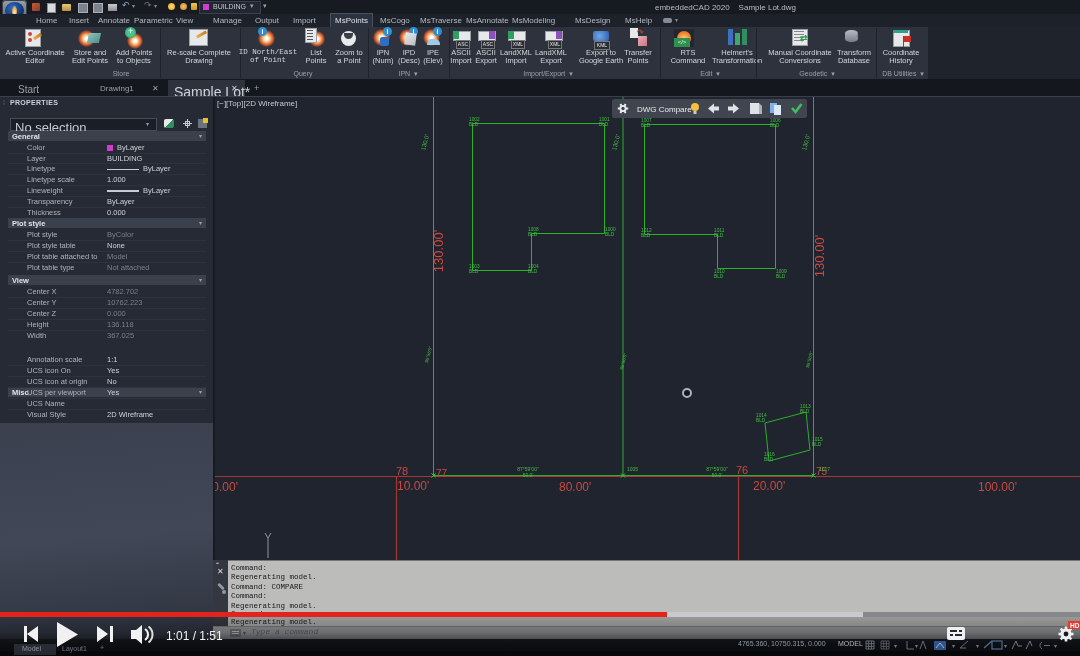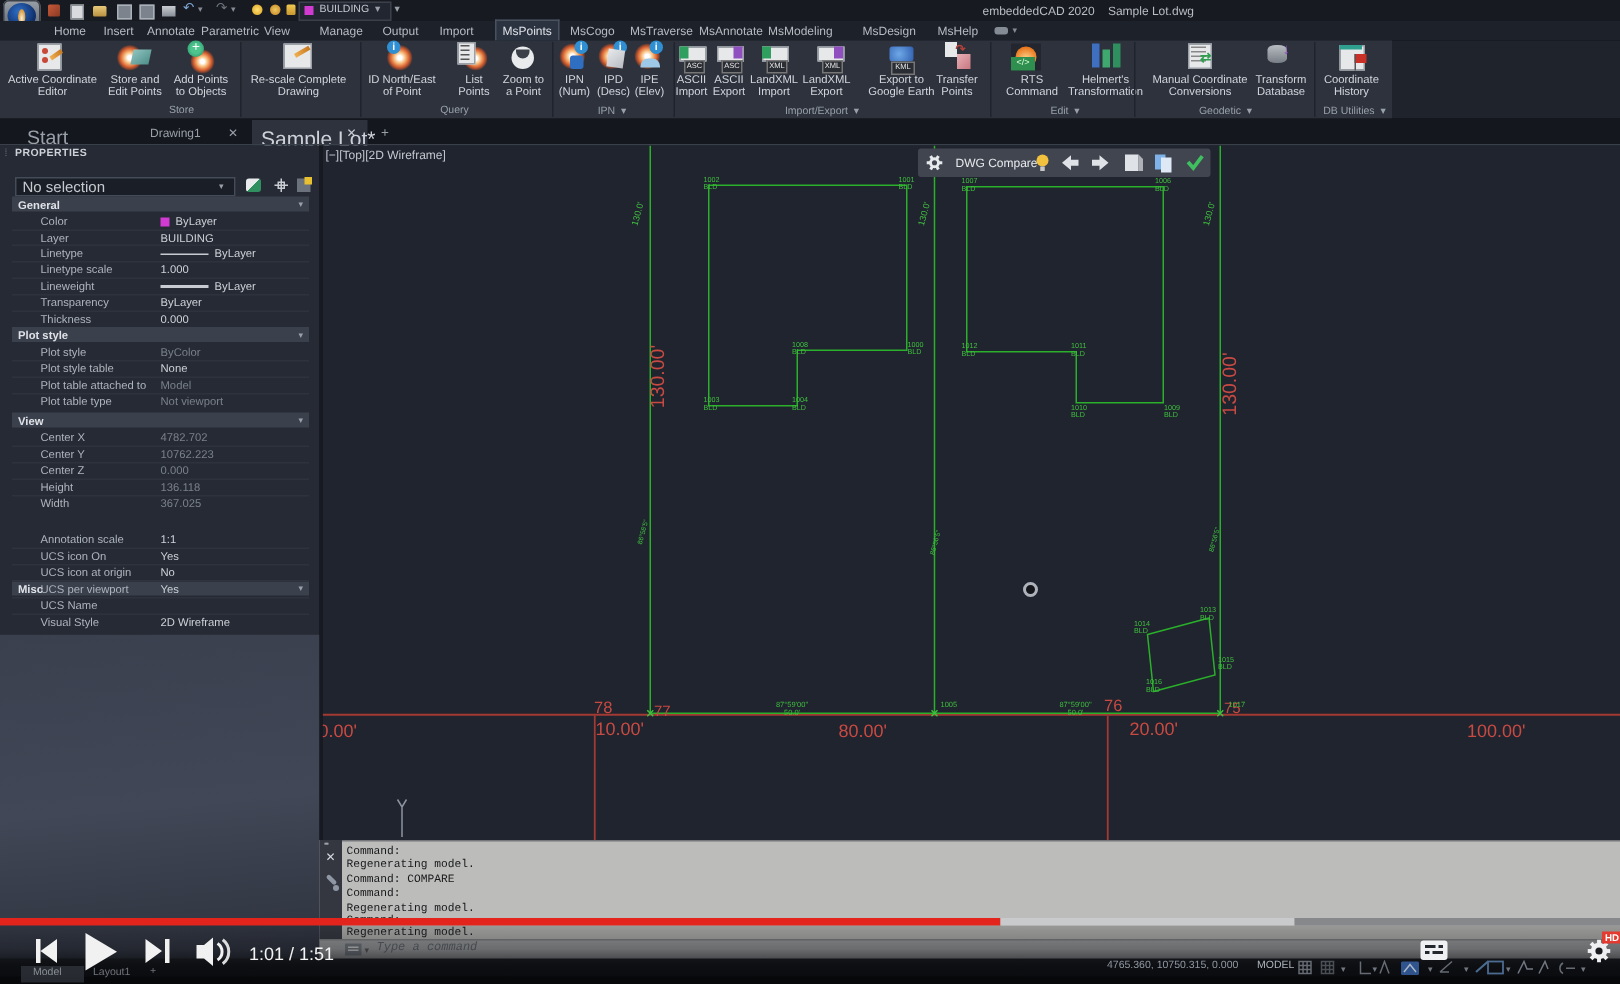--- a/index.html
+++ b/index.html
@@ -89,21 +89,21 @@
     <div class="rgrp" style="left:121px;">Store</div>
     <div class="rsep" style="left:160px;"></div>
 
     <div class="wpage" style="left:189px;top:29px;width:17px;height:15px;"></div>
     <div class="abs" style="left:196px;top:33px;width:11px;height:3px;background:linear-gradient(90deg,#f0b050,#c87820);transform:rotate(-30deg);"></div>
     <div class="rlbl" style="left:154px;top:49px;text-align:center;">Re-scale Complete<br>Drawing</div>
     <div class="rsep" style="left:240px;"></div>
 
     <div class="oglow" style="left:258px;top:30px;width:17px;height:17px;"></div>
     <div class="icirc" style="left:258px;top:27px;width:9px;height:9px;">i</div>
-    <div class="rlbl" style="left:223px;top:49px;">ID North/East<br>of Point</div>
+    <div class="rlbl" style="left:223px;top:49px;font-family:Liberation Mono, monospace;">ID North/East<br>of Point</div>
     <div class="oglow" style="left:309px;top:31px;width:16px;height:16px;"></div>
     <div class="wpage" style="left:305px;top:28px;width:10px;height:13px;"></div>
     <div class="abs" style="left:307px;top:30px;width:6px;height:1px;background:#555;box-shadow:0 3px 0 #555,0 6px 0 #555,0 9px 0 #555;"></div>
     <div class="rlbl" style="left:271px;top:49px;">List<br>Points</div>
     <div class="abs" style="left:341px;top:31px;width:15px;height:15px;border-radius:50%;background:#e8eaec;"></div>
     <div class="abs" style="left:344px;top:33px;width:9px;height:6px;background:#3a3f48;border-radius:0 0 5px 5px;"></div>
     <div class="rlbl" style="left:304px;top:49px;">Zoom to<br>a Point</div>
     <div class="rgrp" style="left:303px;">Query</div>
     <div class="rsep" style="left:368px;"></div>
 
@@ -172,21 +172,21 @@
     <div class="wpage" style="left:893px;top:30px;width:15px;height:15px;"></div>
     <div class="abs" style="left:893px;top:30px;width:15px;height:3px;background:#2f9f8f;"></div>
     <div class="abs" style="left:903px;top:36px;width:8px;height:6px;background:#c83028;"></div>
     <div class="abs" style="left:903px;top:36px;width:1px;height:11px;background:#555;"></div>
     <div class="rlbl" style="left:856px;top:49px;">Coordinate<br>History</div>
     <div class="rgrp" style="left:903px;">DB Utilities&nbsp;&nbsp;▾</div>
   </div>
 
   <div class="abs" style="left:0;top:79px;width:1080px;height:18px;background:#14171d;"></div>
   <div class="abs" style="left:168px;top:80px;width:77px;height:17px;background:#2d323d;"></div>
-  <div class="txt" style="left:18px;top:84px;font-size:13px;color:#9aa0a9;">Start</div>
+  <div class="txt" style="left:18px;top:84px;font-size:10px;color:#9aa0a9;">Start</div>
   <div class="txt" style="left:100px;top:84px;font-size:8px;color:#9aa0a9;">Drawing1</div>
   <div class="txt" style="left:152px;top:84px;font-size:8px;color:#9aa0a9;">✕</div>
   <div class="txt" style="left:174px;top:84px;font-size:14px;color:#ced2d8;">Sample Lot*</div>
   <div class="txt" style="left:231px;top:84px;font-size:8px;color:#ced2d8;">✕</div>
   <div class="txt" style="left:254px;top:83px;font-size:9px;color:#9aa0a9;">+</div>
   <div class="abs" style="left:0;top:96px;width:1080px;height:1px;background:#3a4049;"></div>
 
   <div class="abs" style="left:215px;top:97px;width:865px;height:464px;background:#20242e;">
     <svg width="865" height="464" style="position:absolute;left:0;top:0;">
       <g id="drawing" font-family="Liberation Sans, sans-serif">
@@ -321,21 +321,21 @@
     .phd i{position:absolute;right:4px;top:1px;font-size:6px;font-style:normal;color:#9aa0aa;}
     .plb{position:absolute;left:27px;font-size:7.5px;color:#aeb4bd;white-space:nowrap;}
     .pv{position:absolute;left:107px;font-size:7.5px;color:#ced2d8;white-space:nowrap;}
     .pg{color:#79808b;}
     .prl{position:absolute;left:8px;width:198px;height:1px;background:#2d323c;}
   </style>
   <div id="props">
     <div class="txt" style="left:3px;top:99px;font-size:7px;color:#6c727c;">⁞</div>
     <div class="txt" style="left:10px;top:99px;font-size:7px;font-weight:bold;color:#ccd0d7;letter-spacing:0.3px;">PROPERTIES</div>
     <div class="abs" style="left:10px;top:118px;width:145px;height:11px;background:#1a1e26;border:1px solid #454c59;"></div>
-    <div class="txt" style="left:15px;top:120px;font-size:10px;color:#c6cad0;">No selection</div>
+    <div class="txt" style="left:15px;top:120px;font-size:13px;color:#c6cad0;text-decoration:underline;">No selection</div>
     <div class="txt" style="left:146px;top:120px;font-size:6px;color:#9aa0aa;">▾</div>
     <div class="abs" style="left:164px;top:119px;width:10px;height:9px;background:linear-gradient(135deg,#e8eaec 50%,#2f8f5f 50%);border-radius:2px;"></div>
     <div class="abs" style="left:183px;top:119px;width:9px;height:9px;">
         <div class="abs" style="left:4px;top:0;width:1px;height:9px;background:#c8ccd2;"></div>
         <div class="abs" style="left:0;top:4px;width:9px;height:1px;background:#c8ccd2;"></div>
         <div class="abs" style="left:2px;top:2px;width:5px;height:5px;border:1px solid #c8ccd2;background:transparent;box-sizing:border-box;"></div>
       </div>
     <div class="abs" style="left:198px;top:119px;width:9px;height:9px;background:#6c727c;"></div>
     <div class="abs" style="left:203px;top:118px;width:5px;height:5px;background:#e8c030;"></div>
 
@@ -365,21 +365,21 @@
         <b>Plot style</b>
         <i>▾</i>
       </div>
     <div class="plb" style="top:230px;">Plot style</div>
       <div class="pv pg" style="top:230px;">ByColor</div>
     <div class="plb" style="top:241px;">Plot style table</div>
       <div class="pv" style="top:241px;">None</div>
     <div class="plb" style="top:252px;">Plot table attached to</div>
       <div class="pv pg" style="top:252px;">Model</div>
     <div class="plb" style="top:263px;">Plot table type</div>
-      <div class="pv pg" style="top:263px;">Not viewport</div>
+      <div class="pv pg" style="top:263px;">Not attached</div>
 
     <div class="phd" style="top:275px;">
         <b>View</b>
         <i>▾</i>
       </div>
     <div class="plb" style="top:287px;">Center X</div>
       <div class="pv pg" style="top:287px;">4782.702</div>
     <div class="plb" style="top:298px;">Center Y</div>
       <div class="pv pg" style="top:298px;">10762.223</div>
     <div class="plb" style="top:309px;">Center Z</div>

